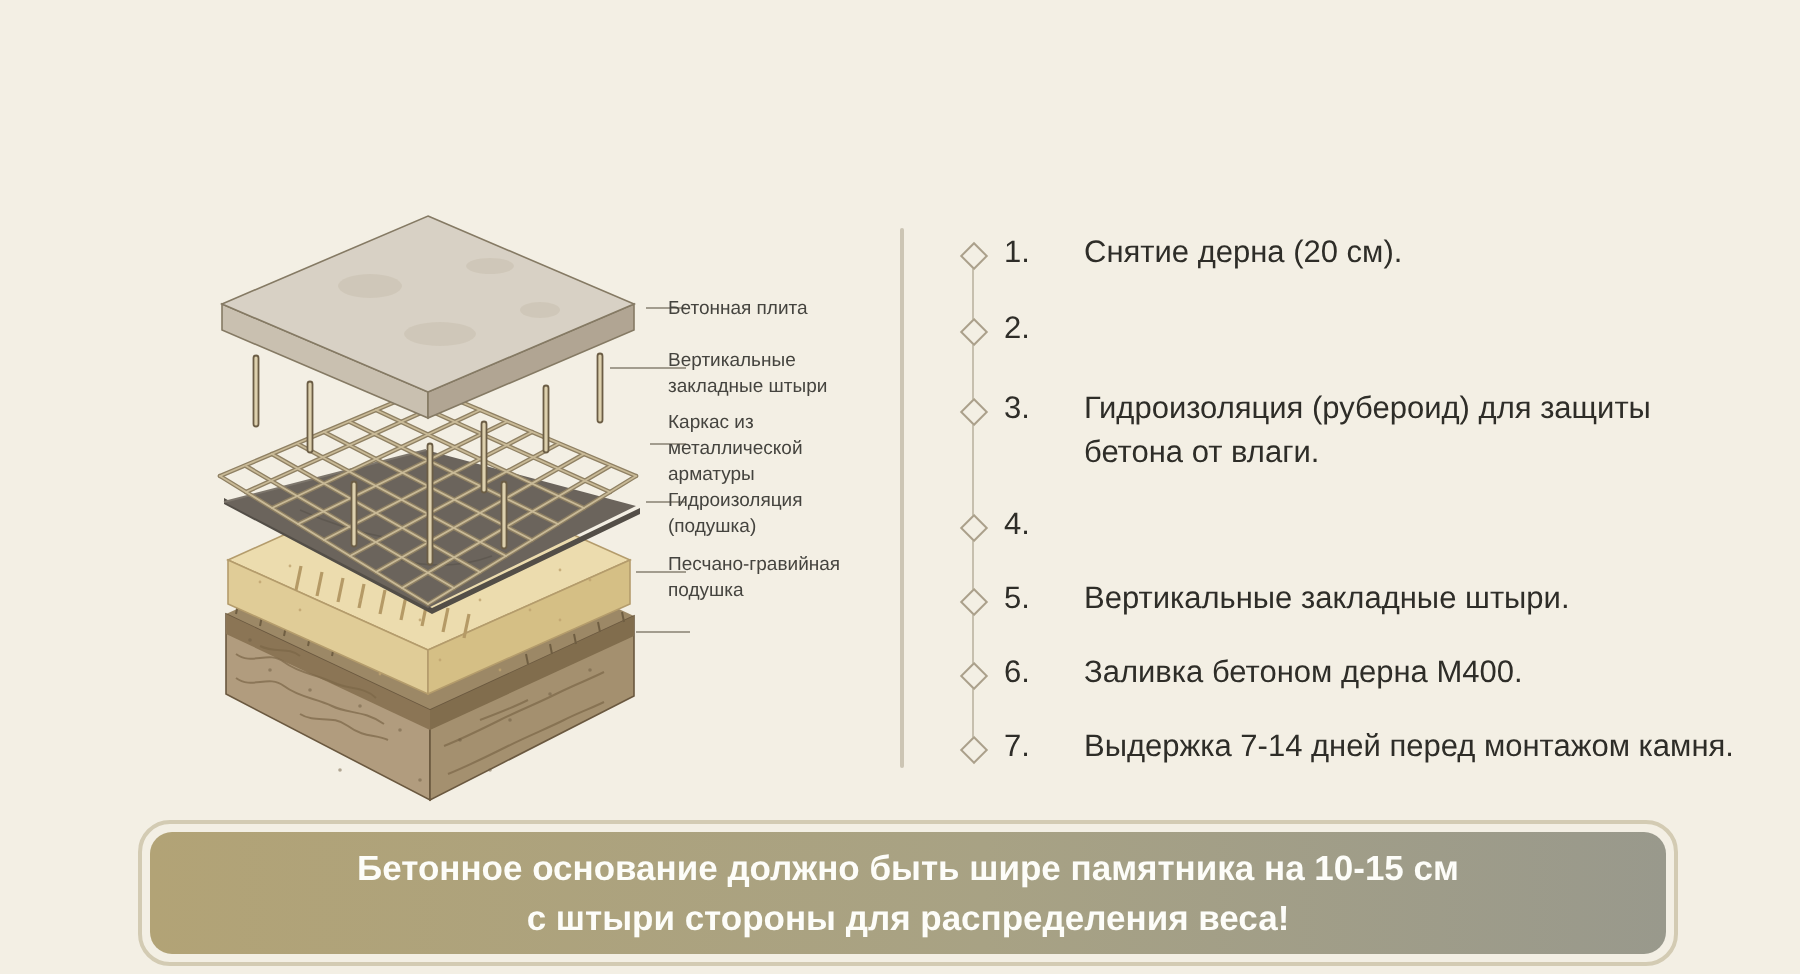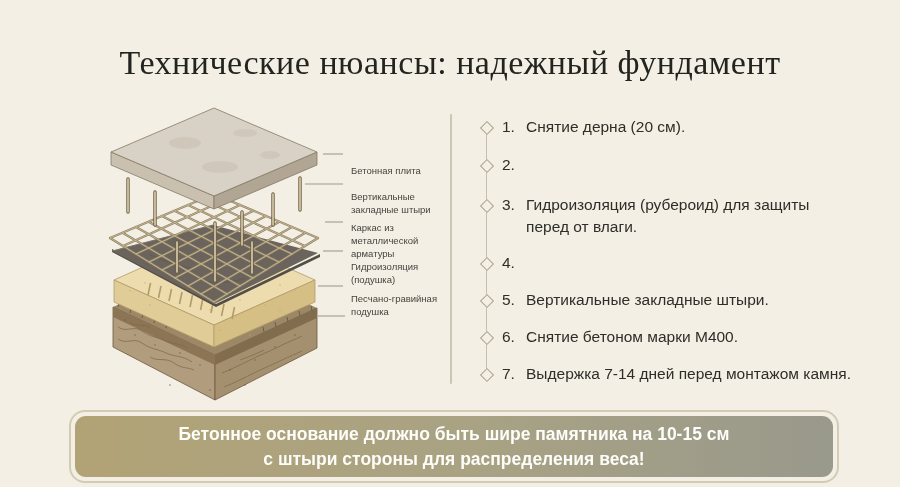--- a/index.html
+++ b/index.html
@@ -13,61 +13,59 @@
   .title{
     position:absolute;top:44px;left:0;width:100%;
     text-align:center;
     font-family:"Liberation Serif",serif;
     font-size:34px;font-weight:400;color:#23231f;letter-spacing:.5px;
   }
 
   .diagram-svg{position:absolute;left:60px;top:95px;}
 
   .dlabel{
-    position:absolute;left:351px;width:110px;
+    position:absolute;left:334px;width:110px;
     font-size:9.5px;line-height:13px;color:#45443f;
     white-space:pre-line;
-    margin-top:16px;
   }
 
   .divider{position:absolute;left:450px;top:114px;width:2px;height:270px;background:#ccc5b4;border-radius:1px;}
 
   .connector{position:absolute;left:486px;top:127px;width:1px;height:247px;background:#c6bfae;}
 
   .li{
     position:absolute;left:482px;width:400px;
     display:flex;align-items:flex-start;
     color:#2e2d28;font-size:15.5px;line-height:22px;
   }
   .diamond{
     width:8px;height:8px;flex:none;
     border:1.2px solid #aba08b;background:#f3efe4;
     transform:rotate(45deg);margin-top:7px;
     position:relative;z-index:2;
   }
   .num{margin-left:10px;width:22px;flex:none;}
-  .txt{margin-left:2px;white-space:pre-line;}
+  .txt{margin-left:18px;white-space:pre-line;}
 
   .banner{
     position:absolute;left:69px;top:410px;width:766px;height:69px;
     border:2px solid #d3cbb3;border-radius:16px;
   }
   .banner-fill{
     position:absolute;inset:4px;border-radius:11px;
     background:linear-gradient(90deg,#b2a376 0%,#a8a284 55%,#99998c 100%);
     display:flex;flex-direction:column;align-items:center;justify-content:center;
     color:#fdfdf9;font-weight:bold;font-size:17.5px;line-height:25px;text-align:right;
   }
 </style>
 </head>
 <body>
 
 <div class="stage">
 
-  <div class="title">Технические нюансы: надежный фундамент</div>
 
   <svg class="diagram-svg" width="300" height="315" viewBox="0 0 300 315">
 
     <g>
       <polygon points="53,212 155,166 257,213 155,260" fill="#9c8866"></polygon>
       <polygon points="53,212 155,260 155,305 53,252" fill="#b19c7e" stroke="#6a583f" stroke-width="0.8"></polygon>
       <polygon points="155,260 257,213 257,253 155,305" fill="#a4906f" stroke="#6a583f" stroke-width="0.8"></polygon>
       <polygon points="53,212 155,260 155,270 53,222" fill="#8b7555"></polygon>
       <polygon points="155,260 257,213 257,223 155,270" fill="#816d4d"></polygon>
       <g stroke="#7c6748" stroke-width="1" fill="none" opacity="0.7">
@@ -264,35 +262,35 @@
       <span class="txt">Снятие дерна (20 см).</span>
     </div>
     <div class="li" style="top:154px">
       <span class="diamond"></span>
       <span class="num">2.</span>
     </div>
     <div class="li" style="top:194px">
       <span class="diamond"></span>
       <span class="num">3.</span>
       <span class="txt">Гидроизоляция (рубероид) для защиты
-перед от влаги.</span>
+бетона от влаги.</span>
     </div>
     <div class="li" style="top:252px">
       <span class="diamond"></span>
       <span class="num">4.</span>
     </div>
     <div class="li" style="top:289px">
       <span class="diamond"></span>
       <span class="num">5.</span>
       <span class="txt">Вертикальные закладные штыри.</span>
     </div>
     <div class="li" style="top:326px">
       <span class="diamond"></span>
       <span class="num">6.</span>
-      <span class="txt">Снятие бетоном марки М400.</span>
+      <span class="txt">Заливка бетоном дерна М400.</span>
     </div>
     <div class="li" style="top:363px">
       <span class="diamond"></span>
       <span class="num">7.</span>
       <span class="txt">Выдержка 7-14 дней перед монтажом камня.</span>
     </div>
   </div>
 
   <div class="banner">
     <div class="banner-fill">

